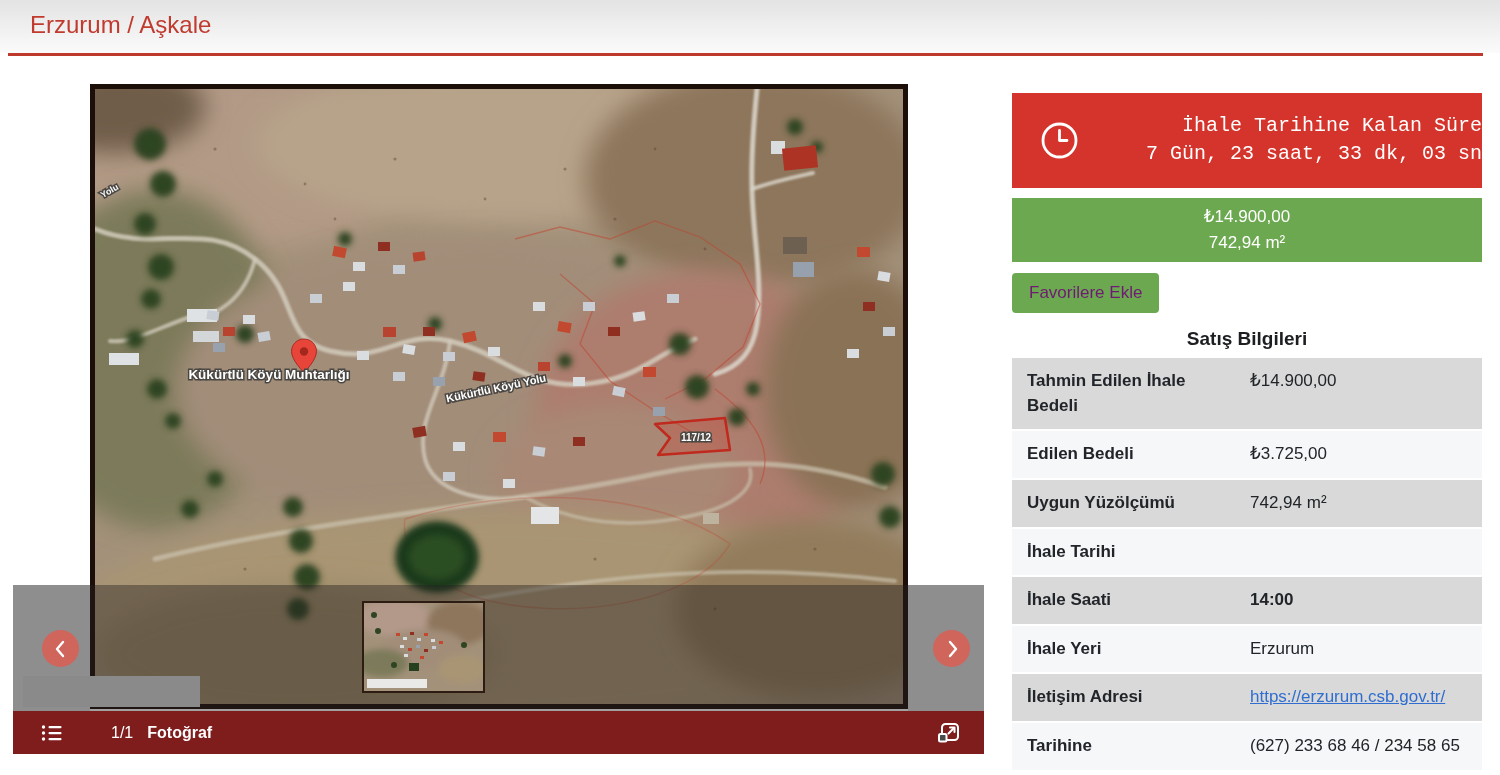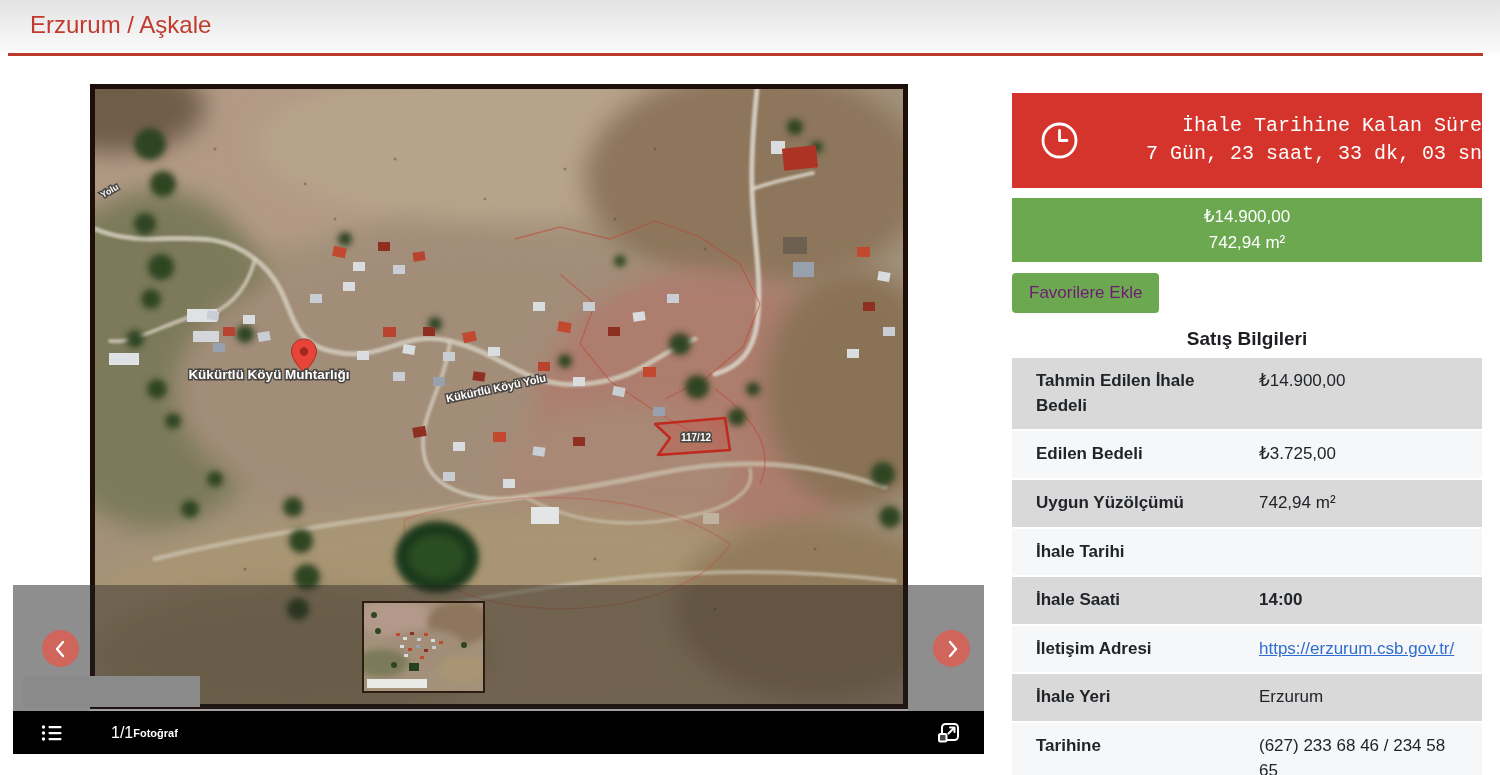--- a/index.html
+++ b/index.html
@@ -22,42 +22,42 @@
   .overlay-right { left:895px; width:76px; background:#8e8e8e; }
   .nav-circle { position:absolute; width:37px; height:37px; border-radius:50%;
     background:#d0655c; display:flex; align-items:center; justify-content:center; cursor:pointer; }
   .nav-prev { left:29px; top:546px; }
   .nav-next { left:920px; top:546px; }
   .caption-box { position:absolute; left:10px; top:592px; width:177px; height:31px; background:#8a8a8a; }
   .thumb { position:absolute; left:349px; top:517px; width:123px; height:92px;
     border:2px solid #2c1c12; background:#a3917a; cursor:pointer; }
   .thumb svg { display:block; }
   .gallery-toolbar { position:absolute; left:0; top:627px; width:971px; height:43px;
-    background:#000000; display:flex; align-items:center; color:#fff; }
+    background:#7f1d1d; display:flex; align-items:center; color:#fff; }
   .tb-list { margin-left:28px; display:flex; align-items:center; cursor:pointer; }
   .tb-counter { margin-left:48px; font-size:16px; }
-  .tb-title { margin-left:0; font-size:11px; font-weight:bold; }
+  .tb-title { margin-left:14px; font-size:16px; font-weight:bold; }
   .tb-expand { margin-left:auto; margin-right:22px; display:flex; align-items:center; cursor:pointer; }
 
   
   .panel { position:absolute; left:1012px; top:93px; width:470px; }
   .countdown { background:#d4342b; color:#fff; height:95px; position:relative;
     display:flex; flex-direction:column; justify-content:center; text-align:right;font-family:Liberation Mono, monospace; }
   .countdown .clock { position:absolute; left:27px; top:27px; }
   .cd-title { font-size:20px; line-height:1.35; }
   .cd-remaining { font-size:20px; line-height:1.5; }
   .price-banner { background:#6ba850; color:#fff; text-align:center; margin-top:10px;
     padding:6px 0 7px; font-size:17px; line-height:1.5; }
   .fav-btn { margin-top:11px; display:inline-block; background:#6ba850; color:#701a75;
     font-size:17px; padding:10px 17px; border:none; border-radius:4px; cursor:pointer;
     font-family:inherit; }
   .sales-heading { text-align:center; font-size:19px; font-weight:bold; color:#1c1e21;
     margin:15px 0 8px; }
   .sales-table { width:100%; }
-  .trow { display:flex; margin-bottom:2px; padding:11px 24px; font-size:17px; line-height:1.45; }
+  .trow { display:flex; margin-bottom:2px; padding:11px 15px; font-size:17px; line-height:1.45; }
   .trow:nth-child(odd) { background:#d9d9d9; }
   .trow:nth-child(even){ background:#f6f7f8; }
   .tlabel { width:223px; font-weight:bold; padding-right:12px; }
   .tvalue { flex:1; }
   .tvalue.bold { font-weight:bold; }
   .tvalue a { color:#2f6ed0; text-decoration:underline; }
 
   
   .map-label { fill:#fff; font-weight:bold; paint-order:stroke; stroke:#4a4743; stroke-width:3px;
     font-family:"Liberation Sans","DejaVu Sans",sans-serif; }
@@ -359,25 +359,25 @@
         <div class="tvalue">742,94 m²</div>
       </div>
       <div class="trow">
         <div class="tlabel">İhale Tarihi</div>
       </div>
       <div class="trow">
         <div class="tlabel">İhale Saati</div>
         <div class="tvalue bold">14:00</div>
       </div>
       <div class="trow">
+        <div class="tlabel">İhale Yeri</div>
+        <div class="tvalue">Erzurum</div>
+      </div>
+      <div class="trow">
         <div class="tlabel">İletişim Adresi</div>
         <div class="tvalue"><a href="#">https://erzurum.csb.gov.tr/</a></div>
       </div>
       <div class="trow">
-        <div class="tlabel">İhale Yeri</div>
-        <div class="tvalue">Erzurum</div>
-      </div>
-      <div class="trow">
         <div class="tlabel">Tarihine</div>
         <div class="tvalue">(627) 233 68 46 / 234 58 65</div>
       </div>
     </div>
 </div>
 
 </body></html>

